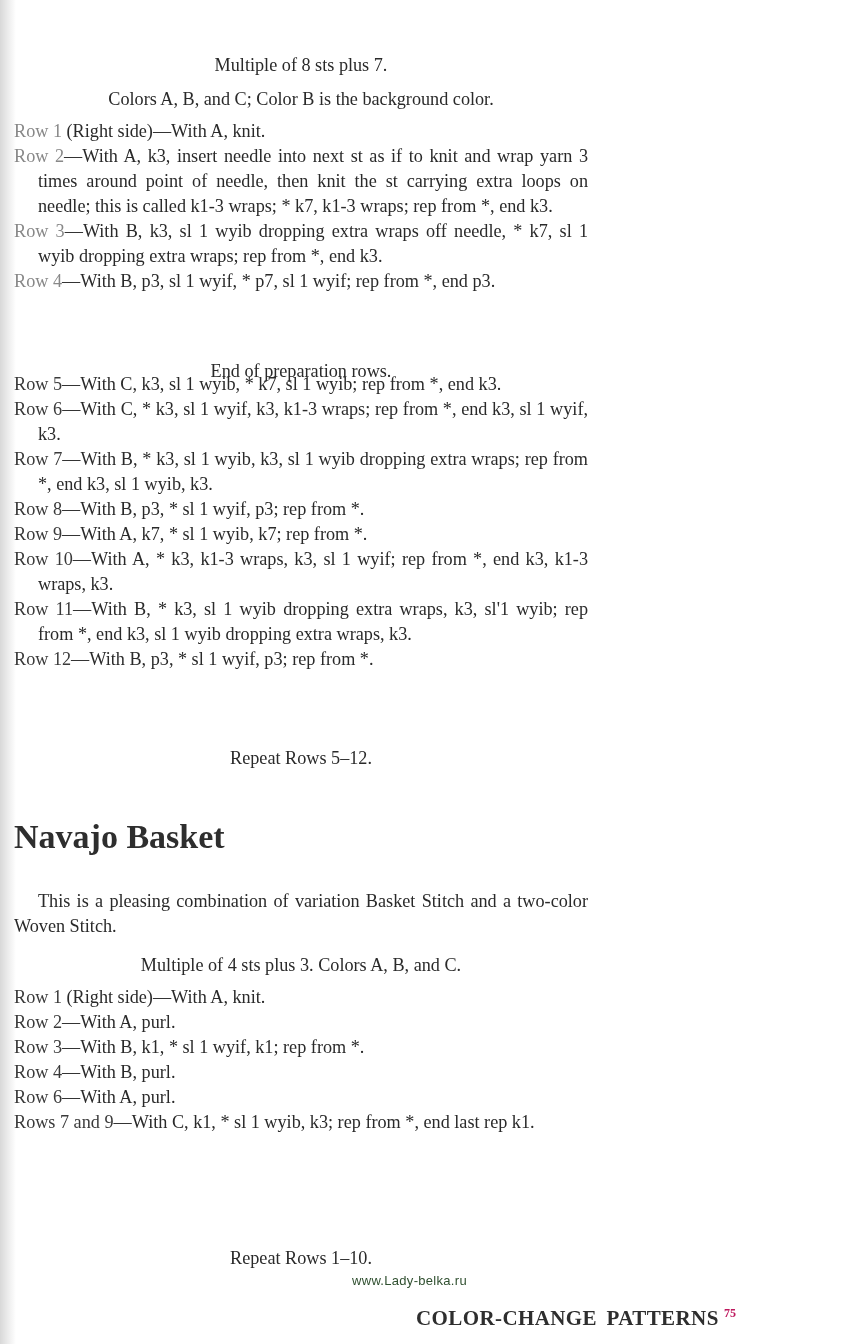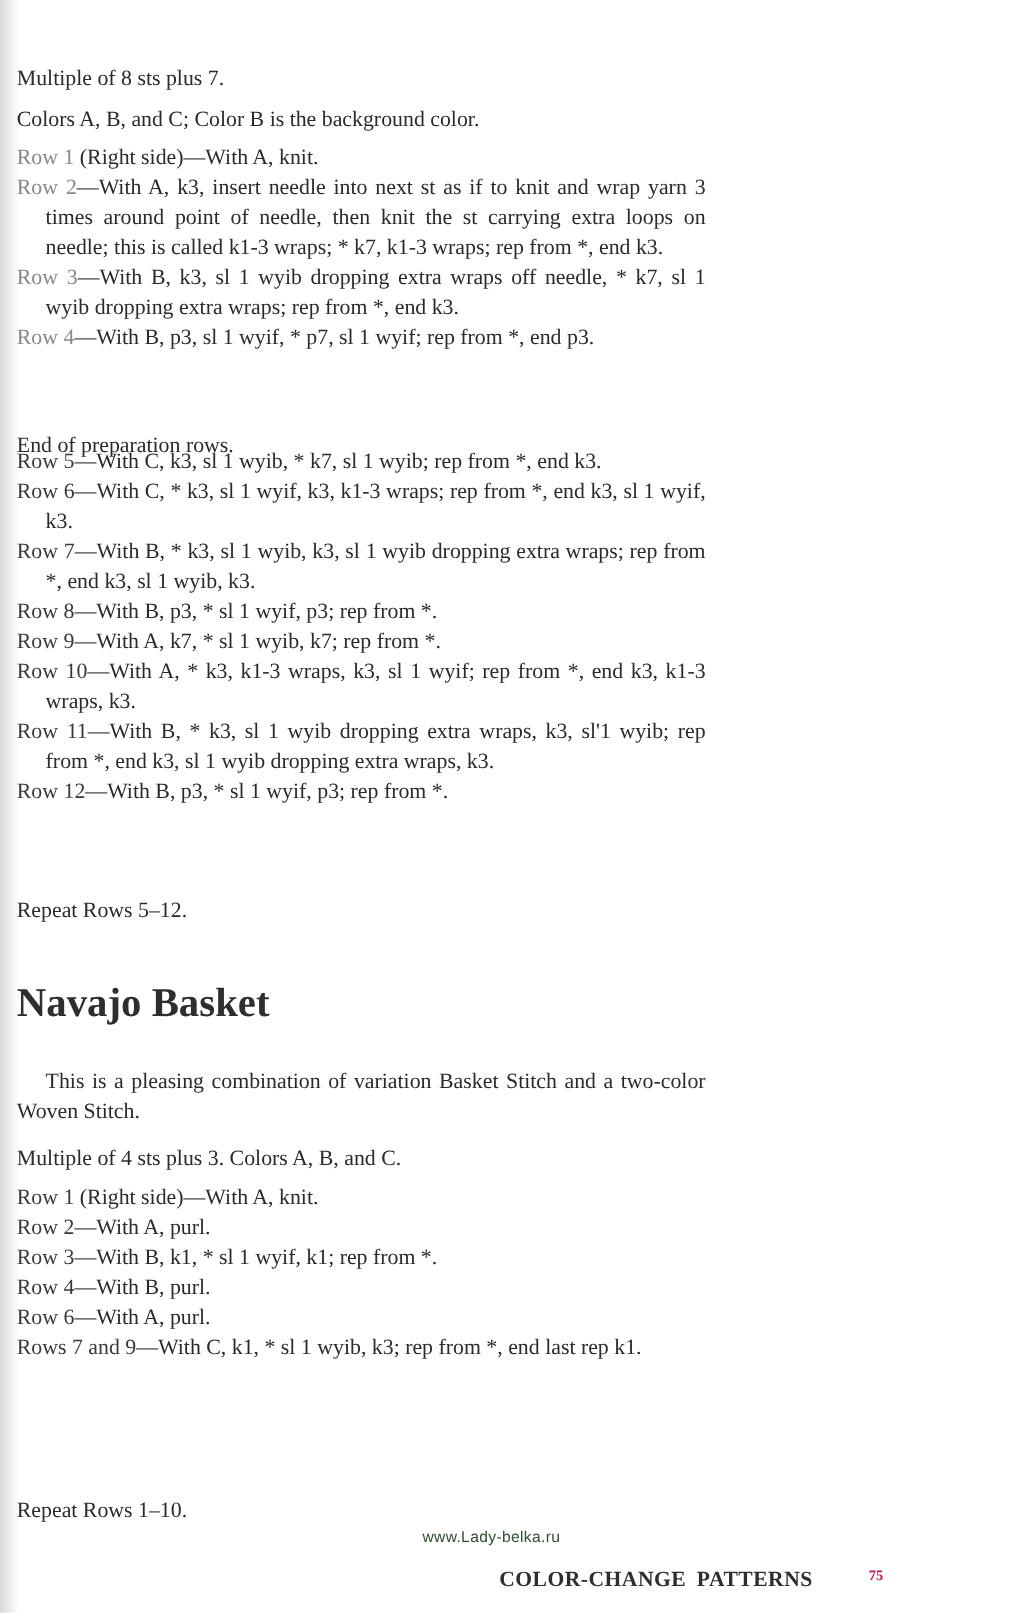--- a/index.html
+++ b/index.html
@@ -10,21 +10,21 @@
       color: #2a2a2a;
     }
     .gutter {
       position: absolute; left: 0; top: 0; width: 16px; height: 100%;
       background: linear-gradient(to right, #d8d8d8 0%, #ececec 50%, #ffffff 100%);
     }
     .page {
       position: absolute; left: 14px; top: 0; width: 576px;
       font-size: 18.2px; line-height: 25px;
     }
-    .center { }
+    .center { text-align: center; }
     .para {
       position: absolute; left: 0; width: 574px;
     }
     .row {
       padding-left: 24px; text-indent: -24px; text-align: justify;
       text-align-last: left;
       margin: 0;
     }
     .row .lbl { color: #3a3a3a; }
     .row.faded .lbl { color: #888; }
@@ -35,21 +35,21 @@
     }
     .intro { text-indent: 24px; text-align: justify; margin: 0; }
     .watermark {
       position: absolute; left: 352px; top: 1273px;
       font-family: "Liberation Sans", "DejaVu Sans", sans-serif;
       font-size: 13px; color: #2f4f2f; letter-spacing: 0.3px;
     }
     .footer-title {
       position: absolute; left: 416px; top: 1306px;
       font-family: "Liberation Serif", "DejaVu Serif", serif;
-      font-weight: bold; font-size: 18px; color: #2e2e2e; letter-spacing: 0.4px;
+      font-weight: bold; font-size: 21px; color: #2e2e2e; letter-spacing: 0.4px;
       word-spacing: 4px;
     }
     .page-num {
       position: absolute; left: 724px; top: 1306px;
       font-family: "Liberation Serif", "DejaVu Serif", serif;
       font-weight: bold; font-size: 12px; color: #be185d;
     }
   </style>
 </head>
 <body>

